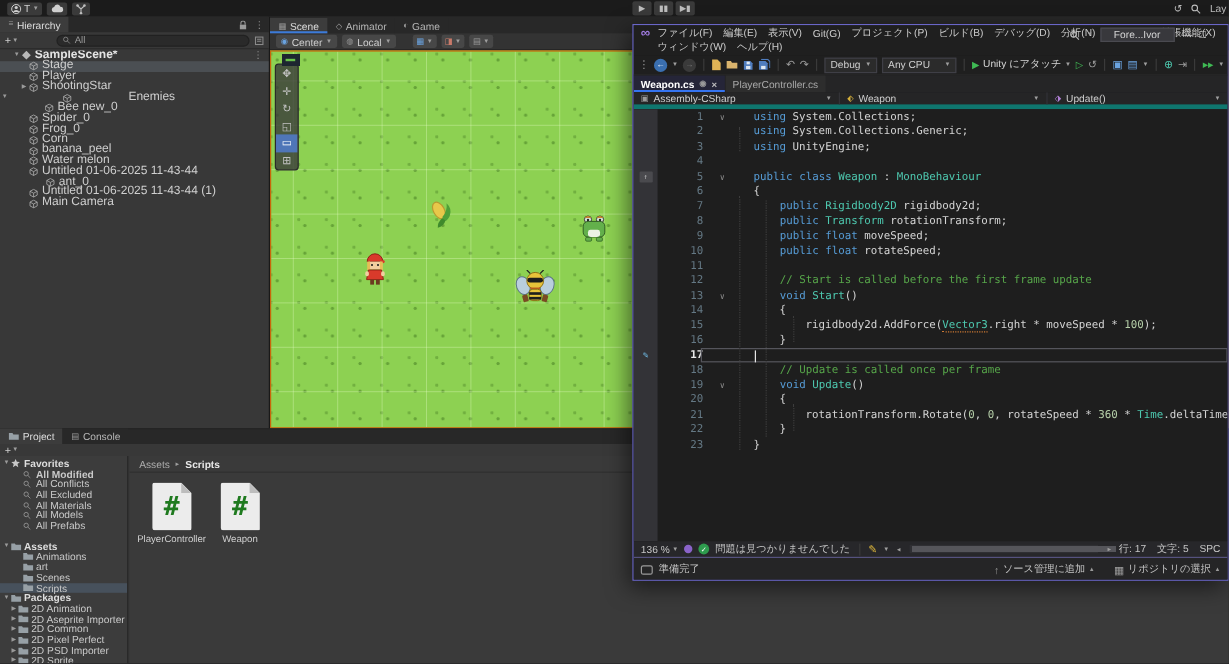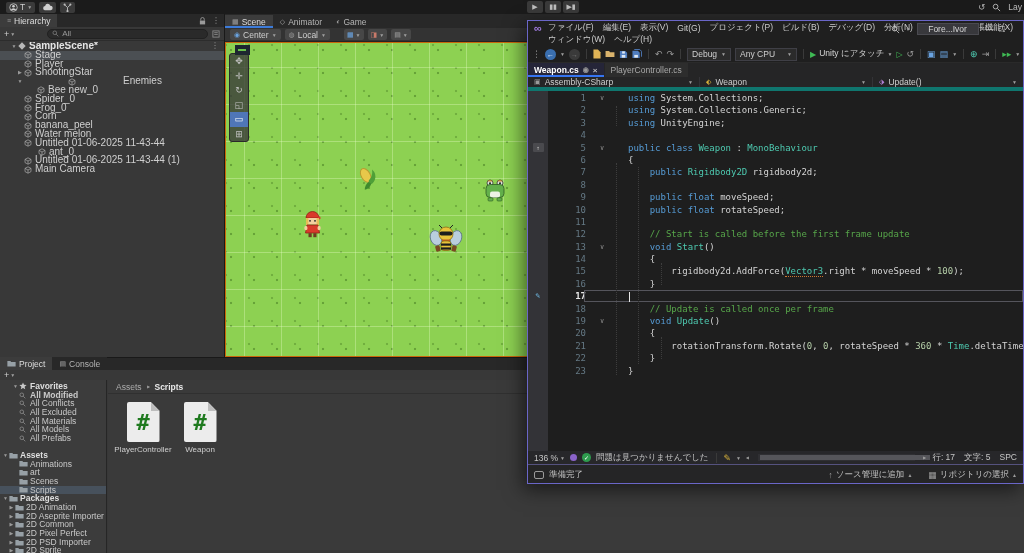--- a/index.html
+++ b/index.html
@@ -268,21 +268,21 @@
         </div>
         <div class="hrow" style="padding-left: 16px;">
           <span class="harrow">▶</span>
           <span class="hicon">
             <svg width="8" height="8" viewBox="0 0 12 12">
               <path d="M6 1.2 10.5 3.6 10.5 8.4 6 10.8 1.5 8.4 1.5 3.6Z M1.5 3.6 6 6 10.5 3.6 M6 6 6 10.8" fill="none" stroke="#b0b0b0" stroke-width="1"></path>
             </svg>
           </span>
           <span class="hlabel">ShootingStar</span>
         </div>
-        <div class="hrow" style="padding-left: 16px; gap: 44px;">
+        <div class="hrow" style=" gap: 44px;">
           <span class="harrow">▼</span>
           <span class="hicon">
             <svg width="8" height="8" viewBox="0 0 12 12">
               <path d="M6 1.2 10.5 3.6 10.5 8.4 6 10.8 1.5 8.4 1.5 3.6Z M1.5 3.6 6 6 10.5 3.6 M6 6 6 10.8" fill="none" stroke="#b0b0b0" stroke-width="1"></path>
             </svg>
           </span>
           <span class="hlabel">Enemies</span>
         </div>
         <div class="hrow" style="padding-left: 29px;">
           <span class="harrow"></span>
@@ -503,21 +503,21 @@
       </span>
     </div>
     <div id="proj-toolbar">
       <span class="plus-btn">
           <span>+</span>
           <span class="caret-d">▼</span>
         </span>
     </div>
     <div id="proj-body">
       <div id="proj-tree">
-          <div class="trow head" style="padding-left: 12px;">
+          <div class="trow head" style="padding-left: 2px;">
             <span class="tarrow">▼</span>
             <span class="ticn">
               <svg width="8" height="8" viewBox="0 0 10 10">
                 <path d="M5 0.5 6.3 3.5 9.5 3.8 7 5.9 7.8 9.2 5 7.4 2.2 9.2 3 5.9 0.5 3.8 3.7 3.5Z" fill="#c8c8c8"></path>
               </svg>
             </span>
             <span>Favorites</span>
           </div>
           <div class="trow" style="padding-left: 12px; font-weight: bold;">
             <span class="tarrow"></span>
@@ -843,21 +843,21 @@
     <div id="vs-editor">
       <div id="margin-strip"></div>
       <div id="code-lines">
           <div class="cl"><span class="cmarg"></span><span class="cln">1</span><span class="cgap"></span><span class="cfold">∨</span><span class="ctext"><span class="tk-kw">using</span><span class="tk-pl"> System.Collections;</span></span></div>
           <div class="cl"><span class="cmarg"></span><span class="cln">2</span><span class="cgap"></span><span class="cfold"></span><span class="ctext"><span class="tk-kw">using</span><span class="tk-pl"> System.Collections.Generic;</span></span></div>
           <div class="cl"><span class="cmarg"></span><span class="cln">3</span><span class="cgap"></span><span class="cfold"></span><span class="ctext"><span class="tk-kw">using</span><span class="tk-pl"> UnityEngine;</span></span></div>
           <div class="cl"><span class="cmarg"></span><span class="cln">4</span><span class="cgap"></span><span class="cfold"></span><span class="ctext"></span></div>
           <div class="cl"><span class="cmarg"><span class="mref">↑</span></span><span class="cln">5</span><span class="cgap"></span><span class="cfold">∨</span><span class="ctext"><span class="tk-kw">public</span><span class="tk-pl"> </span><span class="tk-kw">class</span><span class="tk-pl"> </span><span class="tk-ty">Weapon</span><span class="tk-pl"> : </span><span class="tk-ty">MonoBehaviour</span></span></div>
           <div class="cl"><span class="cmarg"></span><span class="cln">6</span><span class="cgap"></span><span class="cfold"></span><span class="ctext"><span class="tk-pl">{</span></span></div>
           <div class="cl"><span class="cmarg"></span><span class="cln">7</span><span class="cgap"></span><span class="cfold"></span><span class="ctext"><span class="tk-pl">    </span><span class="tk-kw">public</span><span class="tk-pl"> </span><span class="tk-ty">Rigidbody2D</span><span class="tk-pl"> rigidbody2d;</span></span></div>
-          <div class="cl"><span class="cmarg"></span><span class="cln">8</span><span class="cgap"></span><span class="cfold"></span></div>
+          <div class="cl"><span class="cmarg"></span><span class="cln">8</span><span class="cgap"></span><span class="cfold"></span><span class="ctext"><span class="tk-pl">    </span><span class="tk-kw">public</span><span class="tk-pl"> </span><span class="tk-ty">Transform</span><span class="tk-pl"> rotationTransform;</span></span></div>
           <div class="cl"><span class="cmarg"></span><span class="cln">9</span><span class="cgap"></span><span class="cfold"></span><span class="ctext"><span class="tk-pl">    </span><span class="tk-kw">public</span><span class="tk-pl"> </span><span class="tk-kw">float</span><span class="tk-pl"> moveSpeed;</span></span></div>
           <div class="cl"><span class="cmarg"></span><span class="cln">10</span><span class="cgap"></span><span class="cfold"></span><span class="ctext"><span class="tk-pl">    </span><span class="tk-kw">public</span><span class="tk-pl"> </span><span class="tk-kw">float</span><span class="tk-pl"> rotateSpeed;</span></span></div>
           <div class="cl"><span class="cmarg"></span><span class="cln">11</span><span class="cgap"></span><span class="cfold"></span><span class="ctext"></span></div>
           <div class="cl"><span class="cmarg"></span><span class="cln">12</span><span class="cgap"></span><span class="cfold"></span><span class="ctext"><span class="tk-pl">    </span><span class="tk-cm">// Start is called before the first frame update</span></span></div>
           <div class="cl"><span class="cmarg"></span><span class="cln">13</span><span class="cgap"></span><span class="cfold">∨</span><span class="ctext"><span class="tk-pl">    </span><span class="tk-kw">void</span><span class="tk-pl"> </span><span class="tk-mth">Start</span><span class="tk-pl">()</span></span></div>
           <div class="cl"><span class="cmarg"></span><span class="cln">14</span><span class="cgap"></span><span class="cfold"></span><span class="ctext"><span class="tk-pl">    {</span></span></div>
           <div class="cl"><span class="cmarg"></span><span class="cln">15</span><span class="cgap"></span><span class="cfold"></span><span class="ctext"><span class="tk-pl">        rigidbody2d.AddForce(</span><span class="tk-tyu">Vector3</span><span class="tk-pl">.right * moveSpeed * </span><span class="tk-nm">100</span><span class="tk-pl">);</span></span></div>
           <div class="cl"><span class="cmarg"></span><span class="cln">16</span><span class="cgap"></span><span class="cfold"></span><span class="ctext"><span class="tk-pl">    }</span></span></div>
           <div class="cl cur"><span class="cmarg"><span class="medit">✎</span></span><span class="cln">17</span><span class="cgap"></span><span class="cfold"></span><span class="ctext"></span><span class="curbox"><span class="caret"></span></span></div>
           <div class="cl"><span class="cmarg"></span><span class="cln">18</span><span class="cgap"></span><span class="cfold"></span><span class="ctext"><span class="tk-pl">    </span><span class="tk-cm">// Update is called once per frame</span></span></div>

